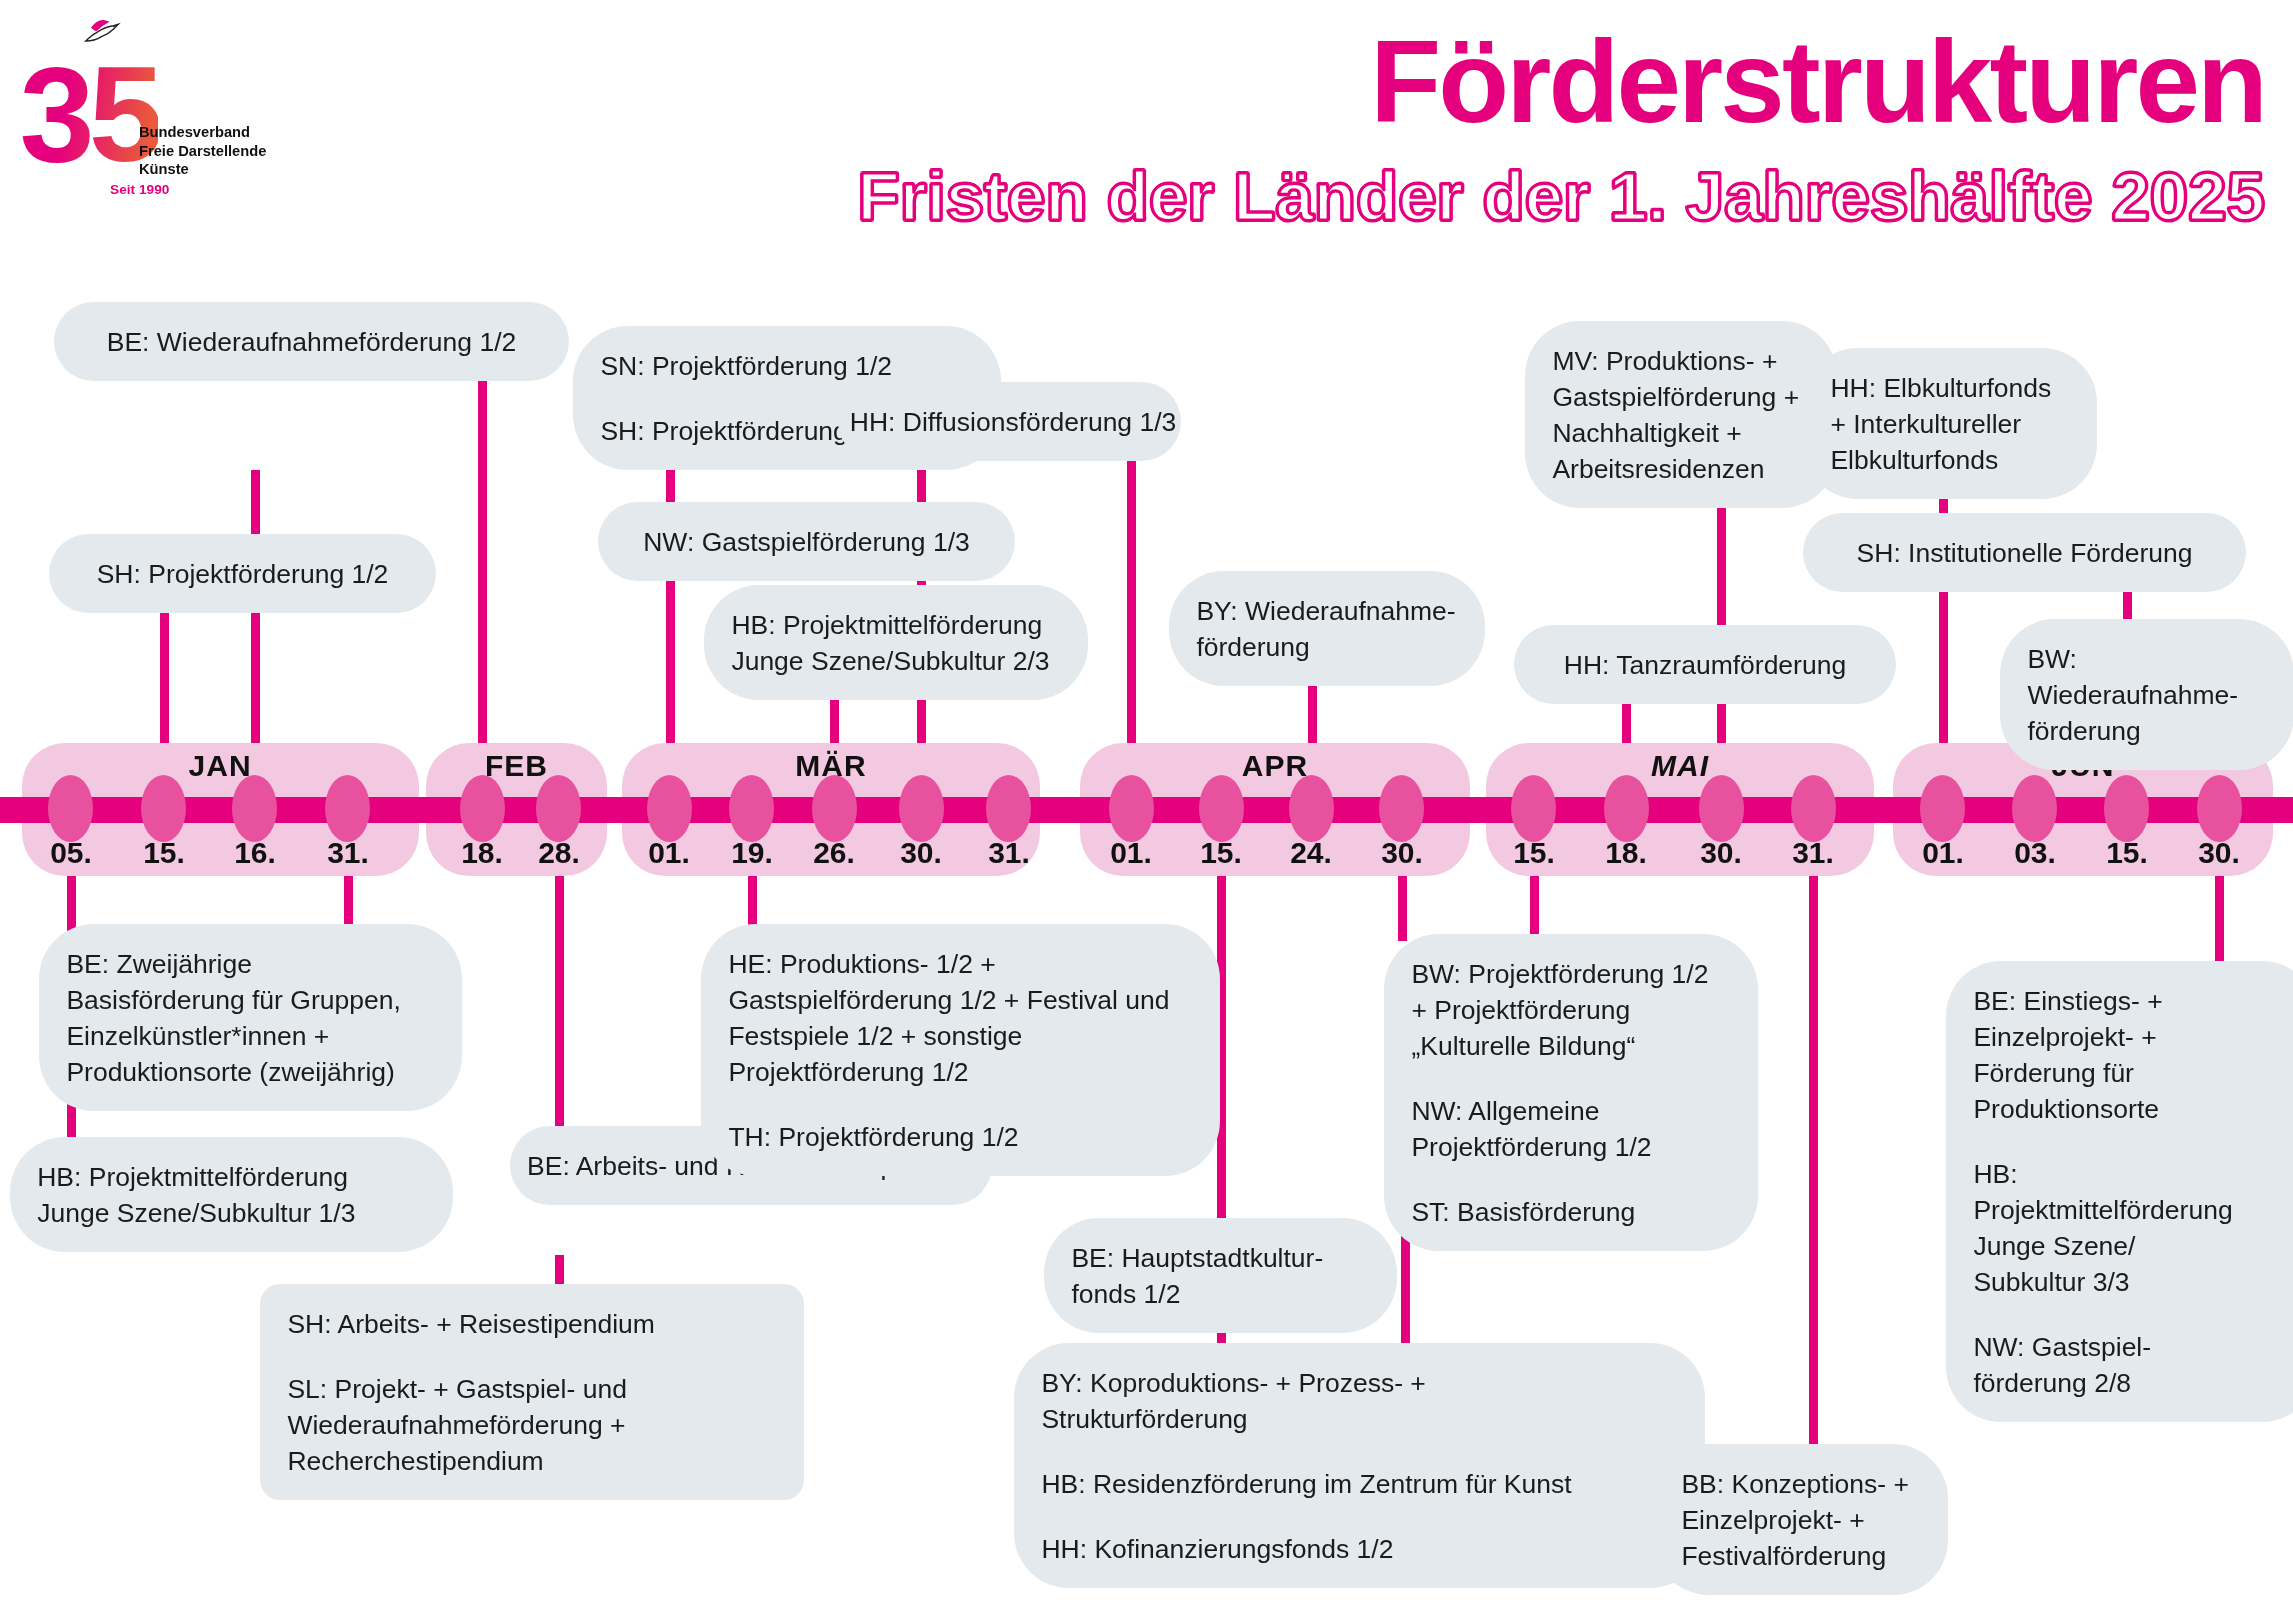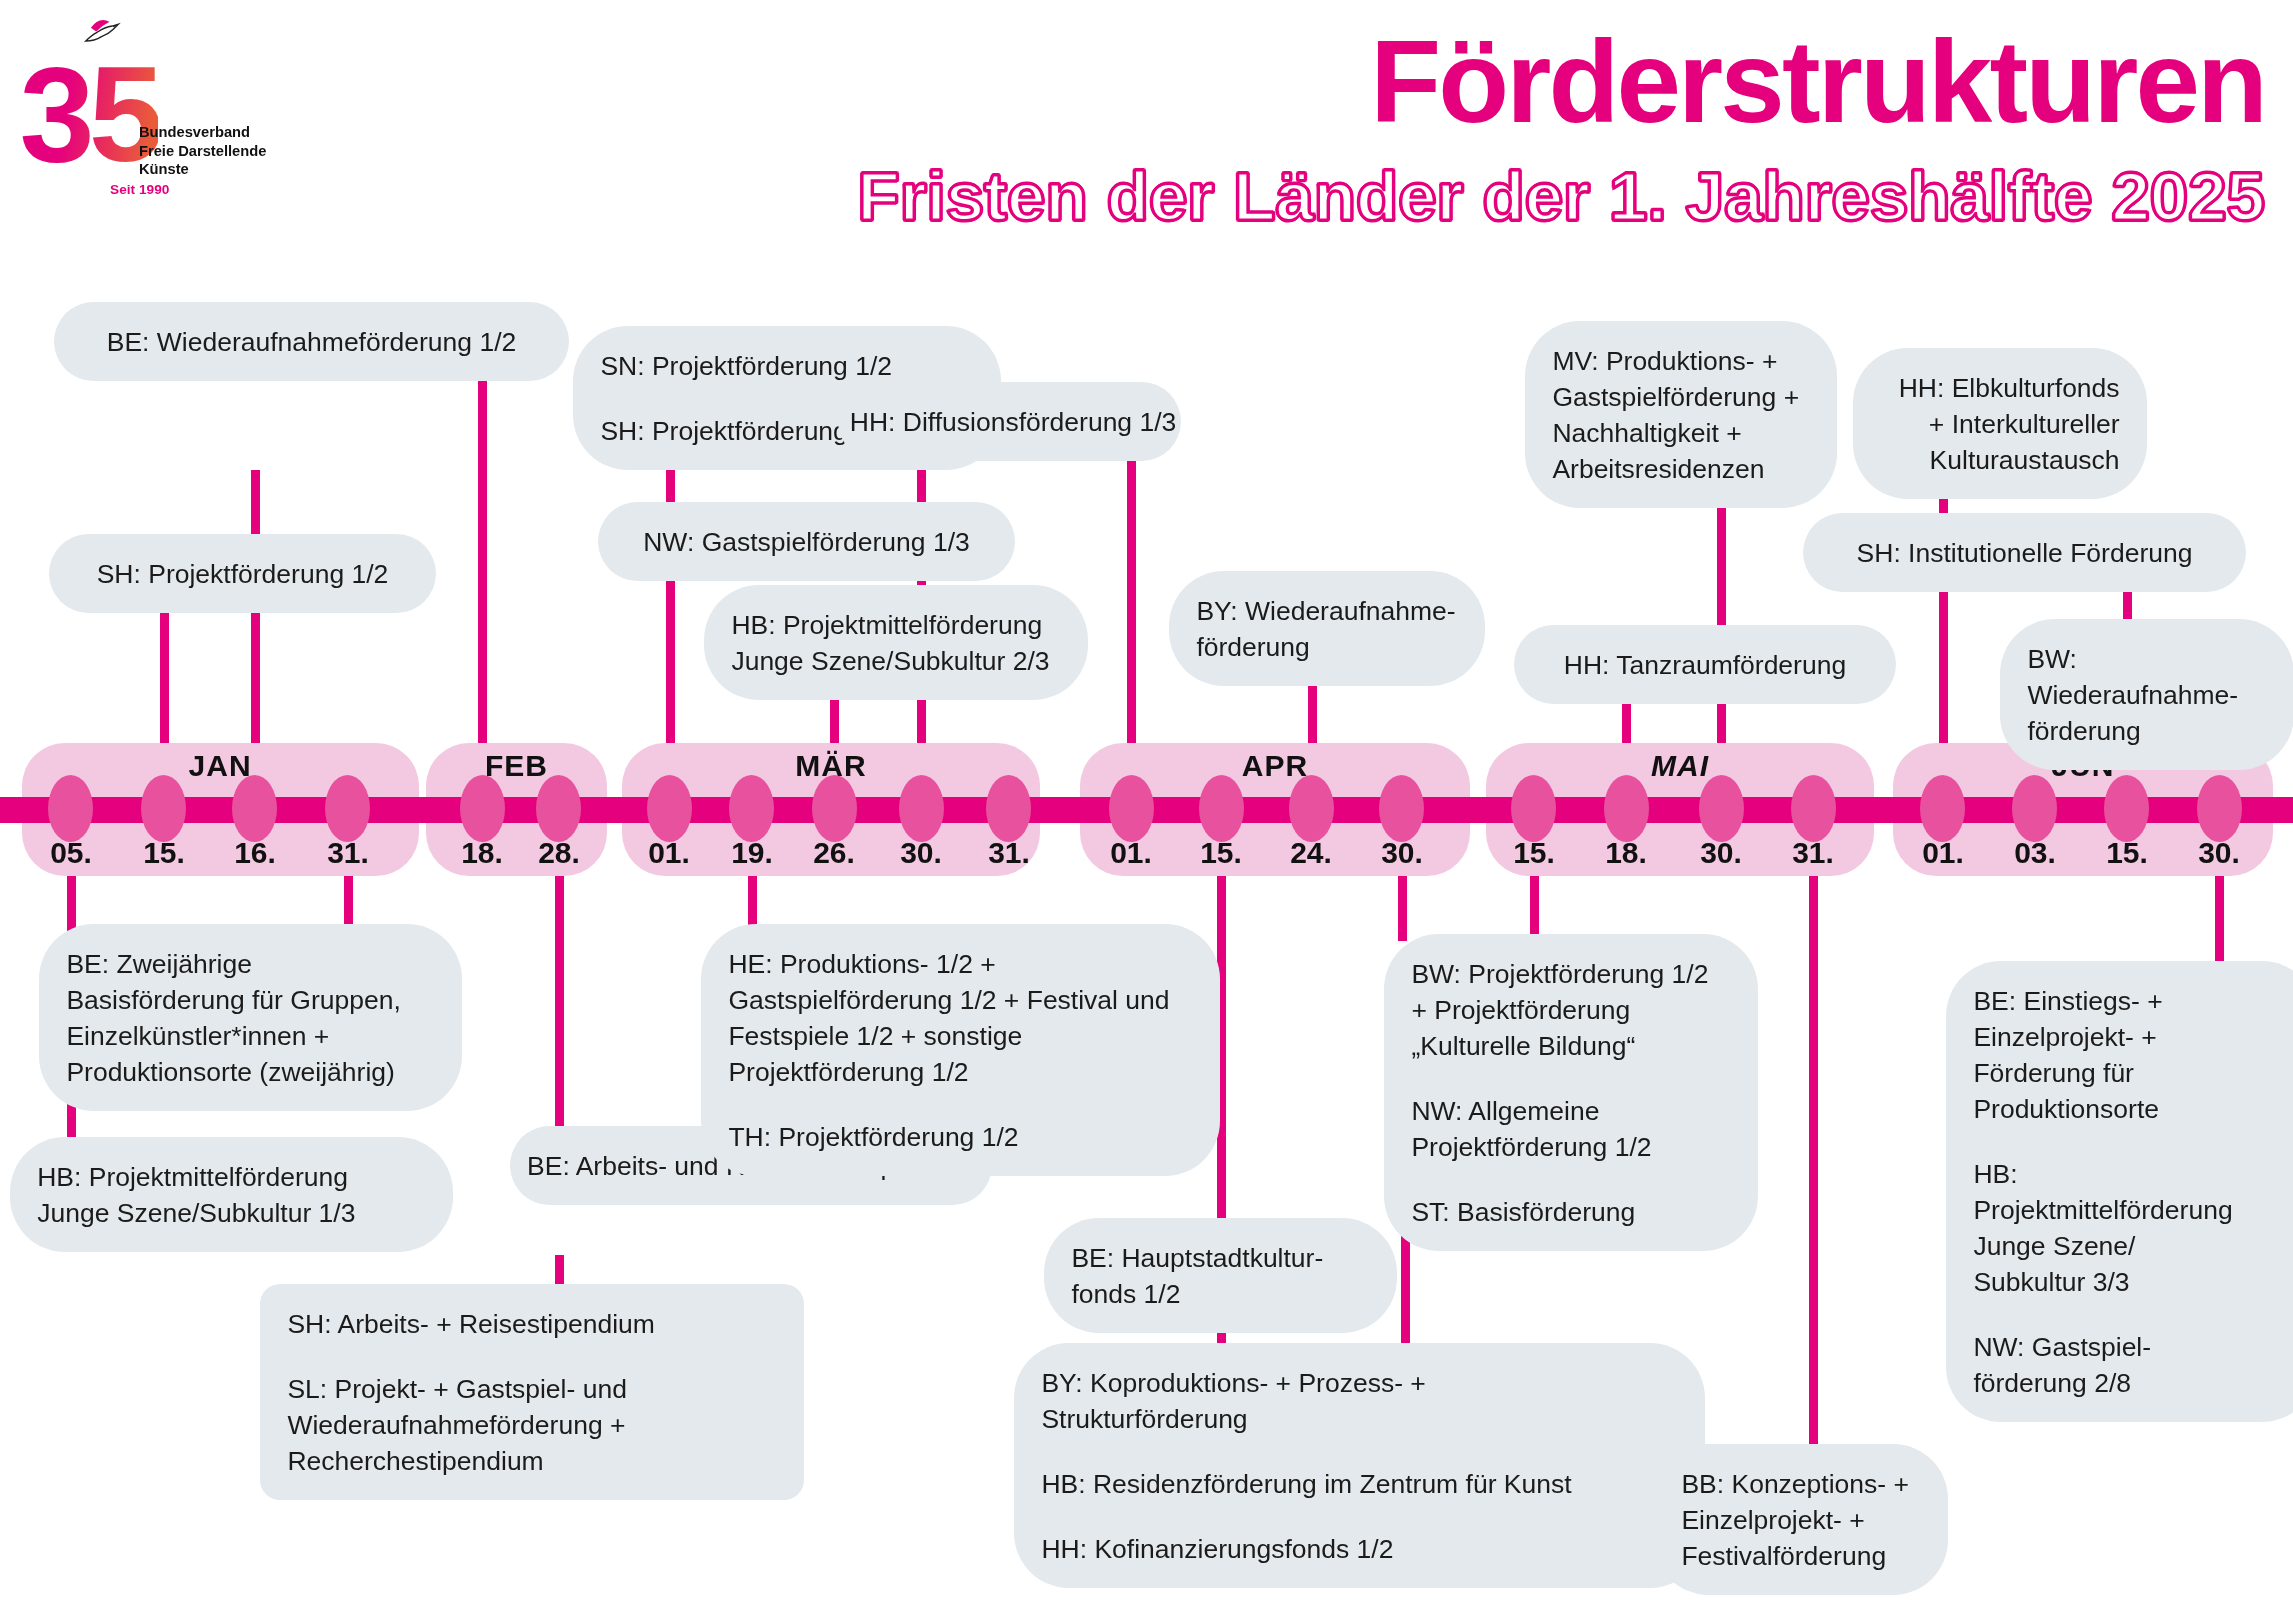--- a/index.html
+++ b/index.html
@@ -184,24 +184,24 @@
     </div>
     <div class="bubble" style="left: 1525px; top: 321px; width: 312px;">
       <div class="bline">MV: Produktions- +</div>
       <div class="bline">Gastspielförderung +</div>
       <div class="bline">Nachhaltigkeit +</div>
       <div class="bline">Arbeitsresidenzen</div>
     </div>
     <div class="bubble center" style="left: 1514px; top: 625px; width: 382px;">
       <div class="bline">HH: Tanzraumförderung</div>
     </div>
-    <div class="bubble" style="left: 1853px; top: 348px; width: 294px; text-align: right;">
+    <div class="bubble" style="left: 1803px; top: 348px; width: 294px;">
       <div class="bline">HH: Elbkulturfonds</div>
       <div class="bline">+ Interkultureller</div>
-      <div class="bline">Kulturaustausch</div>
+      <div class="bline">Elbkulturfonds</div>
     </div>
     <div class="bubble center" style="left: 1803px; top: 513px; width: 443px;">
       <div class="bline">SH: Institutionelle Förderung</div>
     </div>
     <div class="bubble" style="left: 2000px; top: 619px; width: 294px;">
       <div class="bline">BW: Wiederaufnahme-</div>
       <div class="bline">förderung</div>
     </div>
     <div class="bubble" style="left: 39px; top: 924px; width: 423px;">
       <div class="bline">BE: Zweijährige</div>

